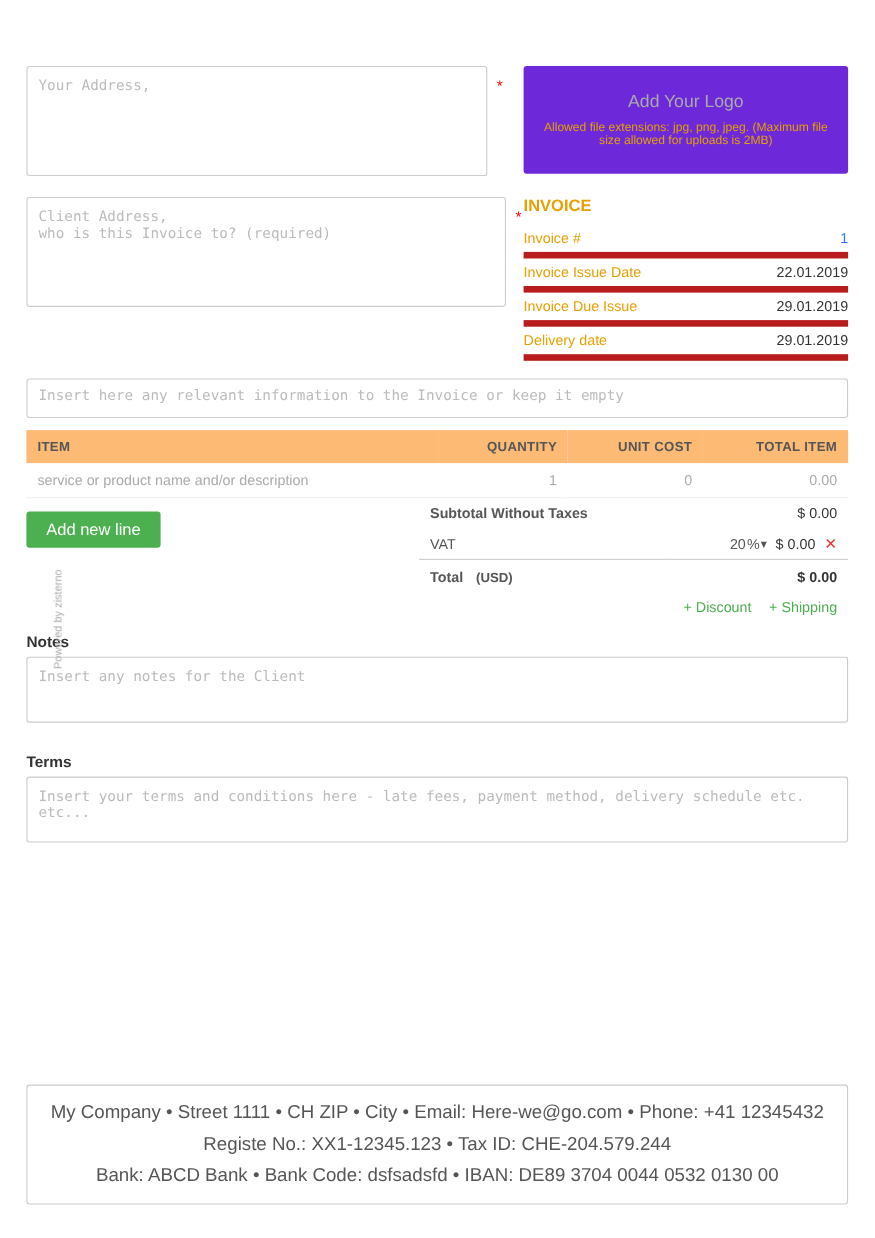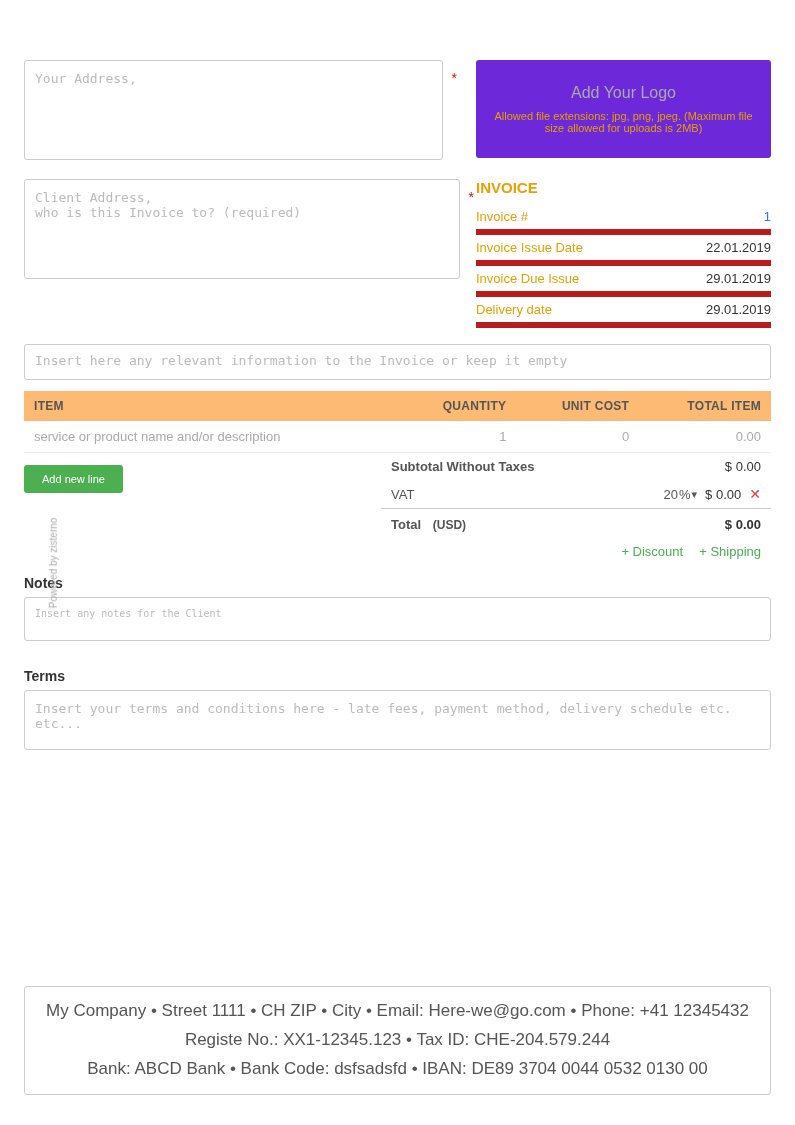--- a/index.html
+++ b/index.html
@@ -152,21 +152,21 @@
     .add-line-col {
       flex: 1;
       padding-top: 12px;
     }
     .add-new-line-btn {
       background: #4caf50;
       color: #fff;
       border: none;
       border-radius: 3px;
       padding: 8px 18px;
-      font-size: 11px;
+      font-size: 15px;
       cursor: pointer;
     }
     .totals-col {
       width: 390px;
     }
     .totals-table {
       width: 100%;
       border-collapse: collapse;
     }
     .totals-table td {
@@ -210,25 +210,25 @@
       font-weight: bold;
       font-size: 14px;
       margin-bottom: 6px;
       color: #333;
     }
     .notes-textarea {
       width: 100%;
       border: 1px solid #ccc;
       border-radius: 3px;
       padding: 10px;
-      font-size: 10px;
+      font-size: 13px;
       color: #b91c1c;
       resize: none;
       outline: none;
-      height: 44px;
+      height: 60px;
     }
     .notes-textarea::placeholder { color: #bbb; }
     .terms-section { margin-top: 24px; }
     .terms-textarea {
       width: 100%;
       border: 1px solid #ccc;
       border-radius: 3px;
       padding: 10px;
       font-size: 13px;
       color: #bbb;

